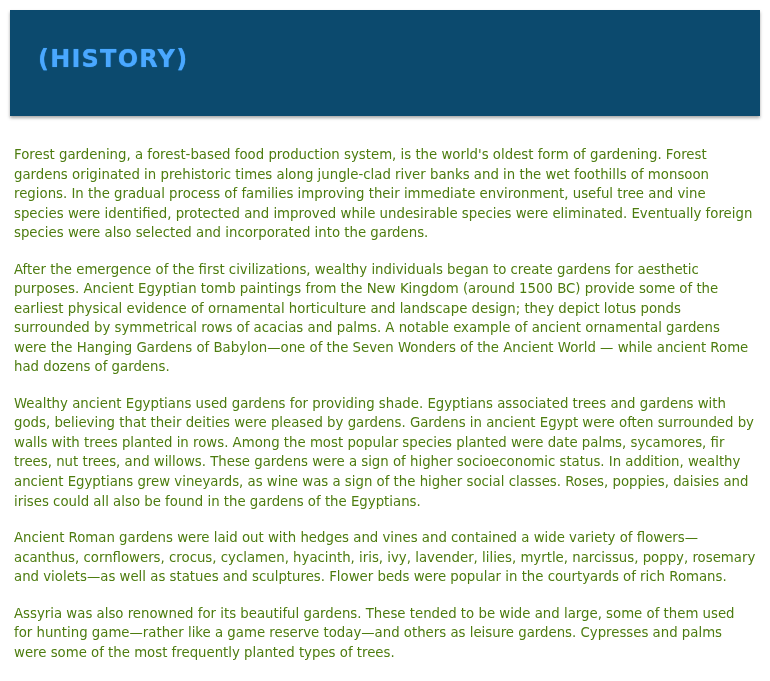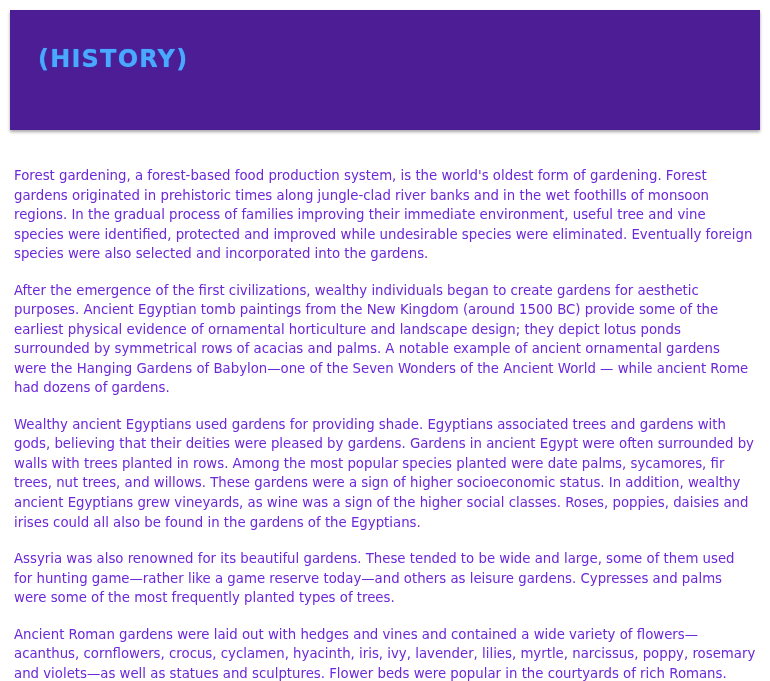--- a/index.html
+++ b/index.html
@@ -18,22 +18,22 @@
     position: relative;
     width: 770px;
     height: 681px;
     background: #ffffff;
     box-sizing: border-box;
   }
   
   .banner {
     position: relative;
     margin: 10px 10px 0 10px;
-    height: 120px;
-    background: #4c1d95;
+    height: 106px;
+    background: #0c4a6e;
     box-shadow: 0 2px 3px rgba(0,0,0,0.35);
   }
   .banner-inner {
     padding: 34px 0 0 28px;
   }
   .banner-line {
     font-family: "DejaVu Sans", sans-serif;
     color: #4aa8ff;
     font-size: 24px;
     font-weight: 700;
@@ -43,24 +43,24 @@
     white-space: nowrap;
   }
   .banner-line.second {
     letter-spacing: 1.6px;
   }
   
   .content {
     padding: 28px 14px 0 14px;
   }
   .content p {
-    margin: 8px 0 17px 0;
+    margin: 1px 0 17px 0;
     font-size: 13.3px;
     line-height: 1.47;
-    color: #6d28d9;
+    color: #4d7c0f;
     text-align: left;
   }
   .content p:last-child {
     margin-bottom: 0;
   }
 </style>
 </head>
 <body>
 
 <div class="page">
@@ -68,17 +68,17 @@
   <div class="banner">
     <div class="banner-inner">
       <div class="banner-line">(HISTORY)</div>
     </div>
   </div>
 
   <div class="content">
     <p>Forest gardening, a forest-based food production system, is the world's oldest form of gardening. Forest gardens originated in prehistoric times along jungle-clad river banks and in the wet foothills of monsoon regions. In the gradual process of families improving their immediate environment, useful tree and vine species were identified, protected and improved while undesirable species were eliminated. Eventually foreign species were also selected and incorporated into the gardens.</p>
     <p>After the emergence of the first civilizations, wealthy individuals began to create gardens for aesthetic purposes. Ancient Egyptian tomb paintings from the New Kingdom (around 1500 BC) provide some of the earliest physical evidence of ornamental horticulture and landscape design; they depict lotus ponds surrounded by symmetrical rows of acacias and palms. A notable example of ancient ornamental gardens were the Hanging Gardens of Babylon—one of the Seven Wonders of the Ancient World — while ancient Rome had dozens of gardens.</p>
     <p>Wealthy ancient Egyptians used gardens for providing shade. Egyptians associated trees and gardens with gods, believing that their deities were pleased by gardens. Gardens in ancient Egypt were often surrounded by walls with trees planted in rows. Among the most popular species planted were date palms, sycamores, fir trees, nut trees, and willows. These gardens were a sign of higher socioeconomic status. In addition, wealthy ancient Egyptians grew vineyards, as wine was a sign of the higher social classes. Roses, poppies, daisies and irises could all also be found in the gardens of the Egyptians.</p>
+    <p>Ancient Roman gardens were laid out with hedges and vines and contained a wide variety of flowers—acanthus, cornflowers, crocus, cyclamen, hyacinth, iris, ivy, lavender, lilies, myrtle, narcissus, poppy, rosemary and violets—as well as statues and sculptures. Flower beds were popular in the courtyards of rich Romans.</p>
     <p>Assyria was also renowned for its beautiful gardens. These tended to be wide and large, some of them used for hunting game—rather like a game reserve today—and others as leisure gardens. Cypresses and palms were some of the most frequently planted types of trees.</p>
-    <p>Ancient Roman gardens were laid out with hedges and vines and contained a wide variety of flowers—acanthus, cornflowers, crocus, cyclamen, hyacinth, iris, ivy, lavender, lilies, myrtle, narcissus, poppy, rosemary and violets—as well as statues and sculptures. Flower beds were popular in the courtyards of rich Romans.</p>
   </div>
 
 </div>
 
 </body></html>

